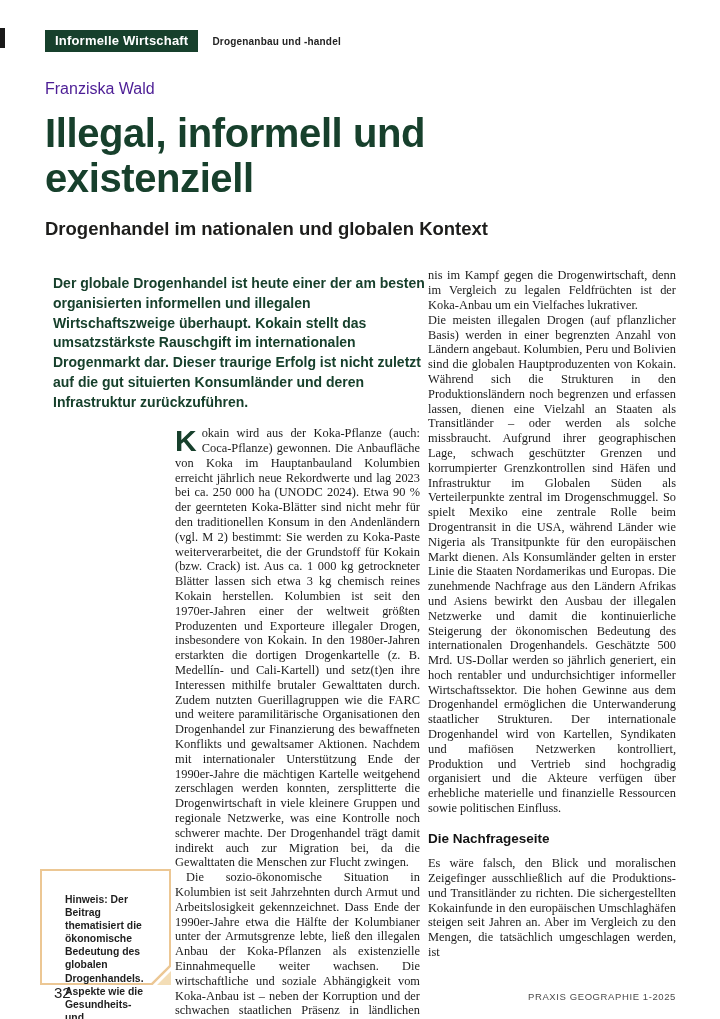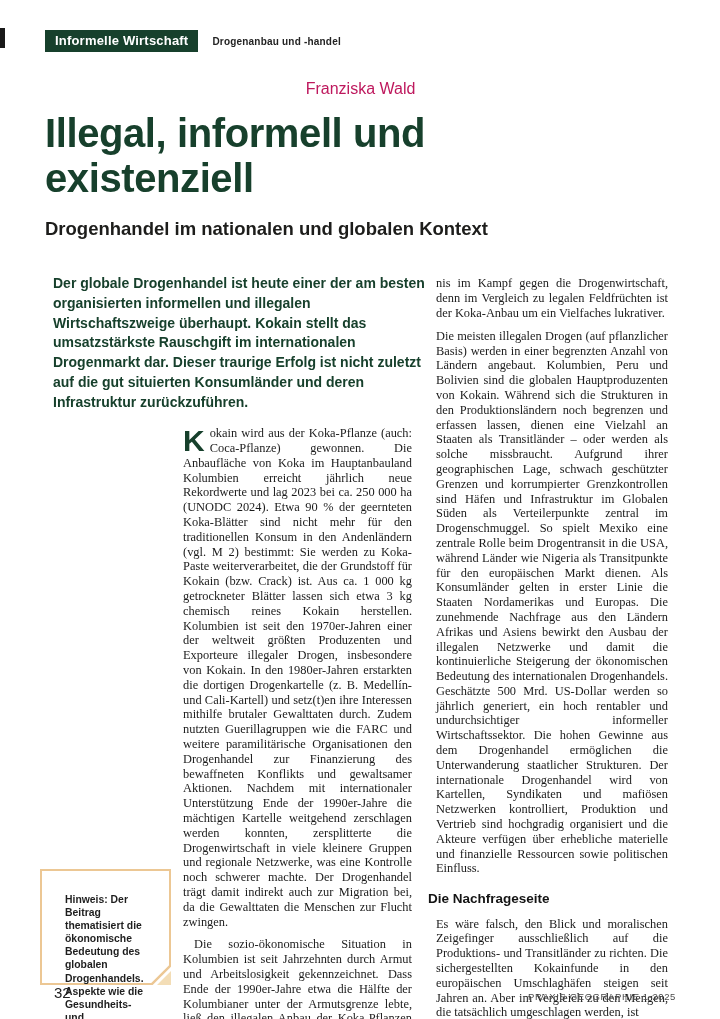--- a/index.html
+++ b/index.html
@@ -38,22 +38,21 @@
   }
   .kicker-topic {
     font-weight: 700;
     font-size: 10px;
     color: #232323;
     letter-spacing: 0.2px;
   }
   .author {
     margin-top: 28px;
     font-size: 16px;
-    color: #be185d;
-    text-align: center;
+    color: #4c1d95;
   }
   .title {
     margin: 13px 0 0 0;
     max-width: 520px;
     font-size: 40px;
     line-height: 1.13;
     font-weight: 700;
     letter-spacing: -0.4px;
     color: #17402C;
   }
@@ -78,21 +77,21 @@
     color: #17402C;
   }
   .col {
     font-family: "Liberation Serif", serif;
     font-size: 12.4px;
     line-height: 14.8px;
     text-align: justify;
     hyphens: auto;
     color: #1b1b1b;
   }
-  .col p { margin: 8px; }
+  .col p { margin: 0; }
   .col-left {
     margin-left: 130px;
     width: 245px;
     margin-top: 14px;
   }
   .col-right { width: 248px; flex: 0 0 248px; padding-top: 2px; }
   .indent { text-indent: 11px; }
   .dropcap {
     float: left;
     font-family: "Liberation Sans", sans-serif;

